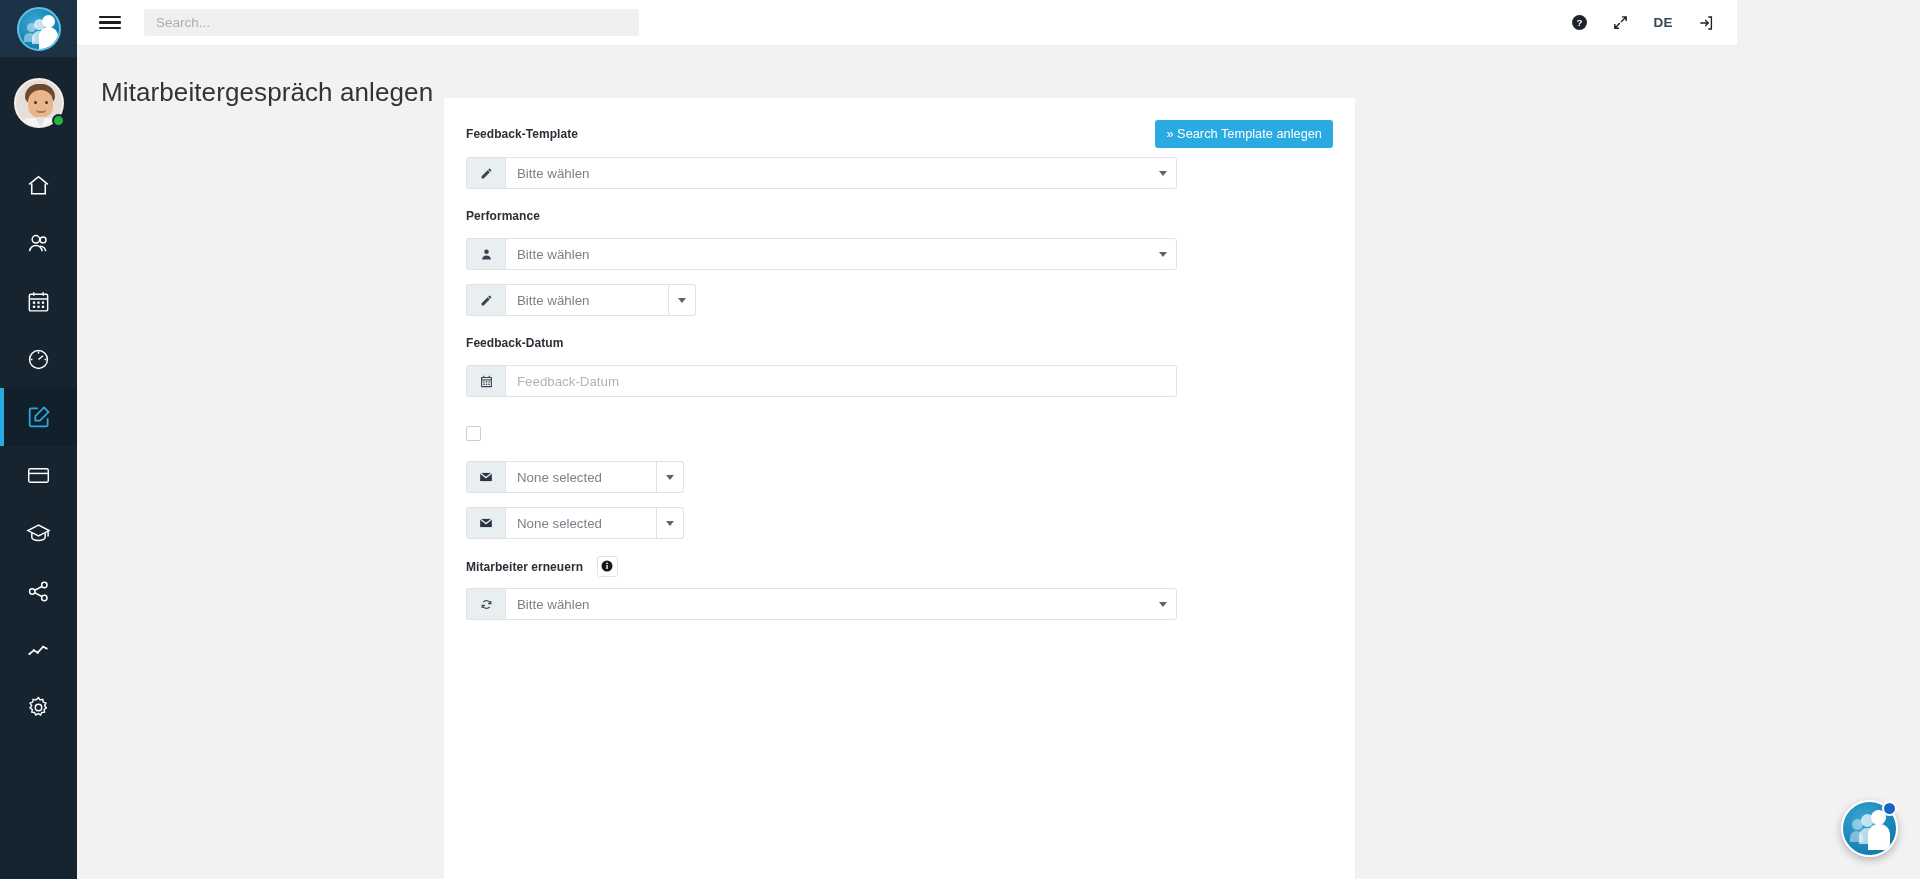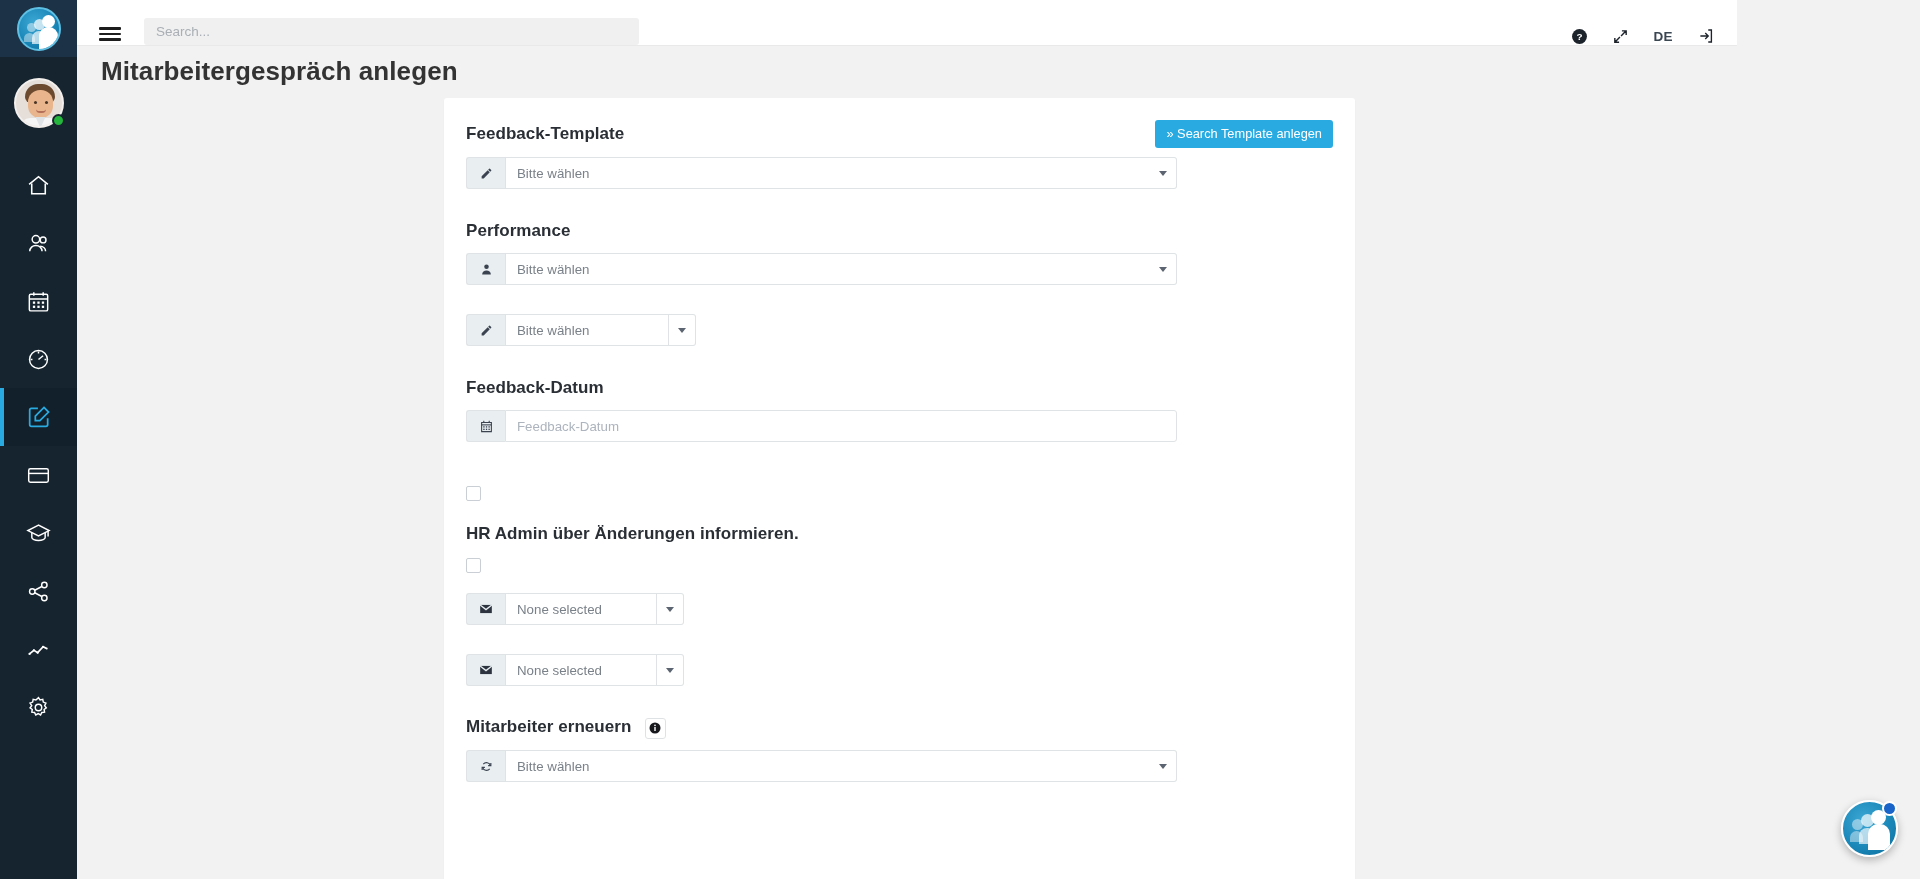--- a/index.html
+++ b/index.html
@@ -107,21 +107,21 @@
   .nav-item.active { background: #12202b; }
   .nav-item.active::before {
     content: ""; position: absolute; left: 0; top: 0;
     width: 4px; height: 58px; background: #29abe2;
   }
 
   
   .topbar {
     position: absolute; left: 77px; top: 0;
     width: 1660px; height: 46px; background: #fff;
-    display: flex; align-items: flex-end;
+    display: flex; align-items: center;
     border-bottom: 1px solid #e9e9e9;
   }
   .hamburger {
     margin-left: 22px; width: 22px; height: 22px;
     display: flex; flex-direction: column; justify-content: center;
     gap: 3px; cursor: pointer;
   }
   .hamburger span { display: block; height: 2.4px; background: #1d1d1d; border-radius: 1px; }
   .search-box {
     margin-left: 23px; width: 495px; height: 27px;
@@ -140,59 +140,59 @@
     letter-spacing: .4px; cursor: pointer;
   }
 
   
   .page {
     position: absolute; left: 77px; top: 46px;
     width: 1843px; height: 833px; background: #f2f2f2;
     overflow: hidden;
   }
   .page-title {
-    margin: 10px 0 0 24px;
-    font-size: 26px; font-weight: 700; color: #333;
+    margin: 31px 0 0 24px;
+    font-size: 26px; font-weight: 400; color: #333;
     letter-spacing: .1px;
   }
 
   
   .card {
     position: absolute; left: 367px; top: 52px;
     width: 911px; min-height: 800px;
     background: #fff; border-radius: 3px;
     padding: 22px 22px 30px 22px;
     box-shadow: 0 1px 2px rgba(0,0,0,.04);
   }
   .field { margin-bottom: 4px; }
   .label-row {
     display: flex; align-items: center; justify-content: space-between;
     min-height: 26px;
   }
   .flabel {
-    font-size: 17px; font-weight: bold; color: #2a2f36;
+    font-size: 12px; font-weight: bold; color: #2a2f36;
     letter-spacing: .05px;
   }
   .btn-new {
     background: #29abe2; color: #fff; border: none;
     border-radius: 3px; padding: 6px 11px 7px;
     font-size: 12.8px; font-family: "Liberation Sans", sans-serif;
     cursor: pointer; white-space: nowrap;
   }
   .info-badge {
     display: inline-flex; align-items: center; justify-content: center;
     width: 21px; height: 21px; margin-left: 9px;
     border: 1px solid #dfe2e5; border-radius: 3px; background: #fff;
     cursor: pointer; vertical-align: middle;
   }
 
   
   .igroup {
     display: flex; align-items: stretch;
-    margin-top: 9px; margin-bottom: 29px;
+    margin-top: 9px; margin-bottom: 14px;
     height: 32px;
   }
   .igroup.full { width: 711px; }
   .igroup.mid  { width: 230px; }
   .igroup.small{ width: 218px; }
   .iaddon {
     width: 39px; background: #e9eff1;
     border: 1px solid #dfe3e6; border-right: none;
     border-radius: 3px 0 0 3px;
     display: flex; align-items: center; justify-content: center;
@@ -521,26 +521,20 @@
           <span class="ifield placeholder-light">Feedback-Datum</span>
         </div>
       </div>
 
       <div class="gap-sm"></div>
 
       <div class="field">
         <div class="checkbox"></div>
       </div>
 
-      <div class="field">
-        <div class="label-row">
-          <span class="flabel">HR Admin über Änderungen informieren.</span>
-        </div>
-        <div class="checkbox"></div>
-      </div>
 
       <div class="field">
         <div class="igroup small split">
           <span class="iaddon">
             <svg width="14" height="14" viewBox="0 0 24 24" fill="#2d3440">
               <path d="M2 5h20v14H2z"></path>
                 <path d="M2 5l10 8 10-8" fill="none" stroke="#e9eff1" stroke-width="2.2"></path>
             </svg>
           </span>
           <span class="ifield">None selected</span>

